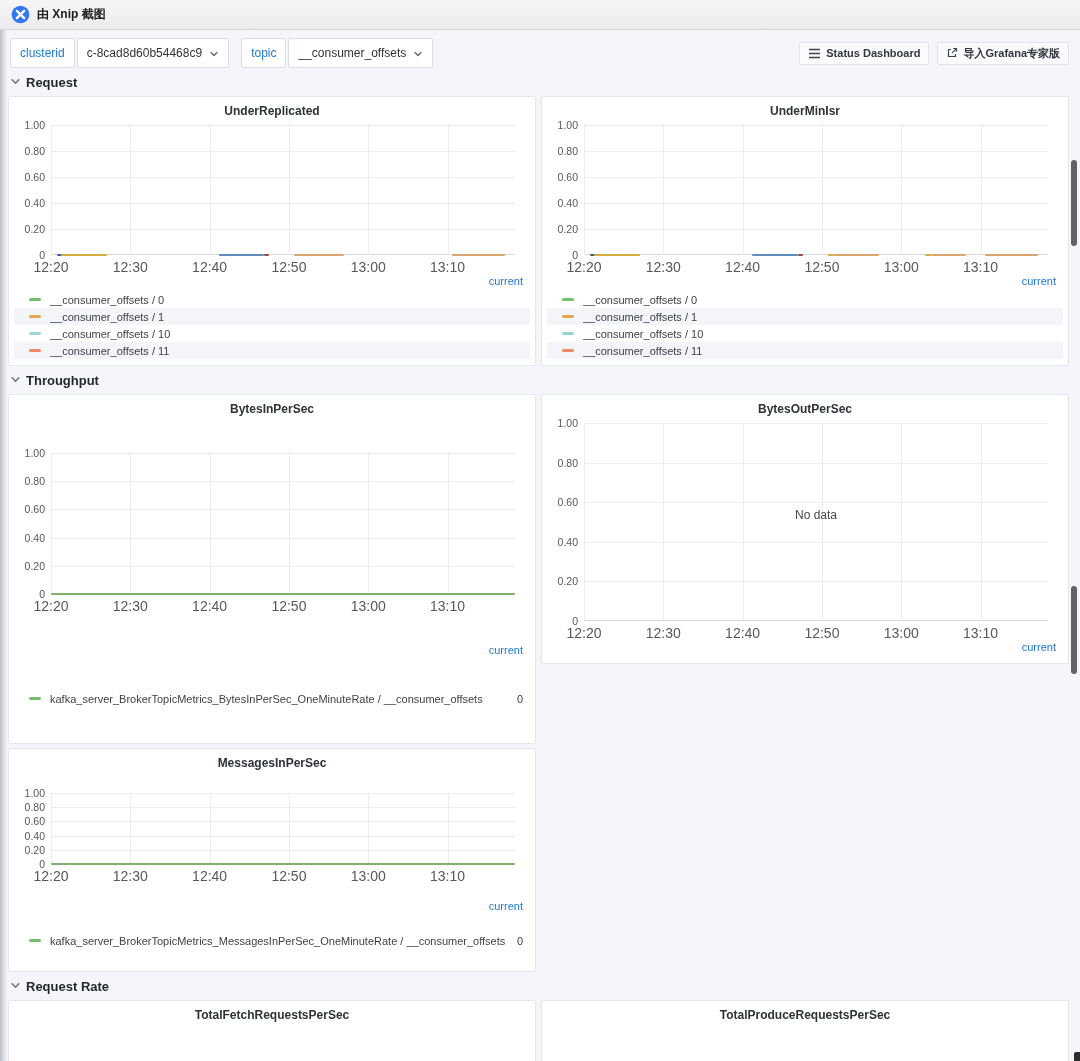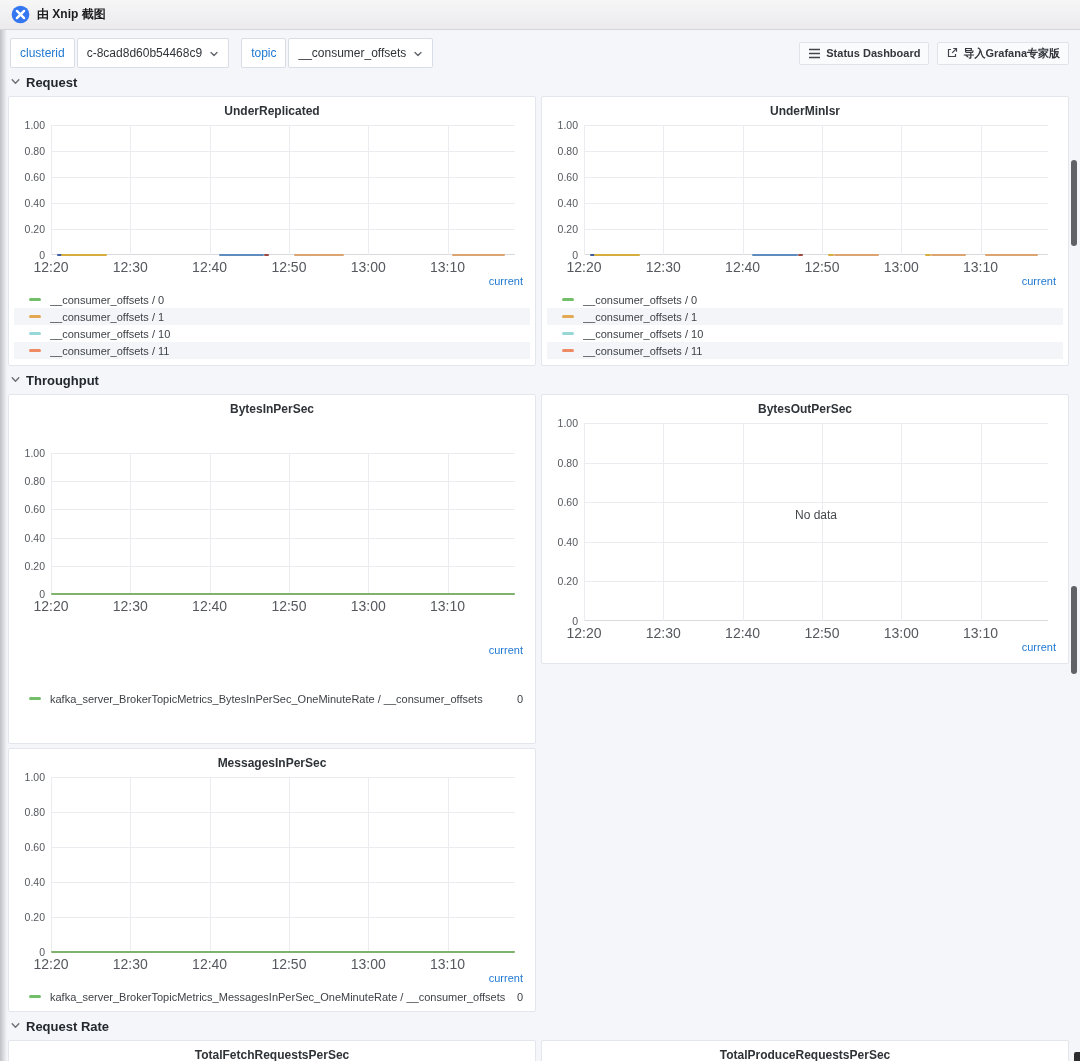--- a/index.html
+++ b/index.html
@@ -377,21 +377,21 @@
                 <div class="vgrid" style="left: 85.4701%;"></div>
                 <div class="xlab" style="left: 85.4701%;">13:10</div>
                 <div class="no-data">No data</div>
               </div>
             </div>
             <div class="current-row">current</div>
             <div class="panel-pad"></div>
           </div>
         </div>
         <div class="panel-row">
-          <div class="panel half" style="height: 264px;">
+          <div class="panel half" style="height: 224px; gap: 16px;">
             <div class="panel-title">MessagesInPerSec</div>
             <div class="chart-area">
               <div class="plot">
                 <div class="hgrid" style="top: calc(0% + 0px);"></div>
                 <div class="ylab" style="top: calc(0% - 6px);">1.00</div>
                 <div class="hgrid" style="top: calc(20% + 0px);"></div>
                 <div class="ylab" style="top: calc(20% - 6px);">0.80</div>
                 <div class="hgrid" style="top: calc(40% + 0px);"></div>
                 <div class="ylab" style="top: calc(40% - 6px);">0.60</div>
                 <div class="hgrid" style="top: calc(60% + 0px);"></div>

